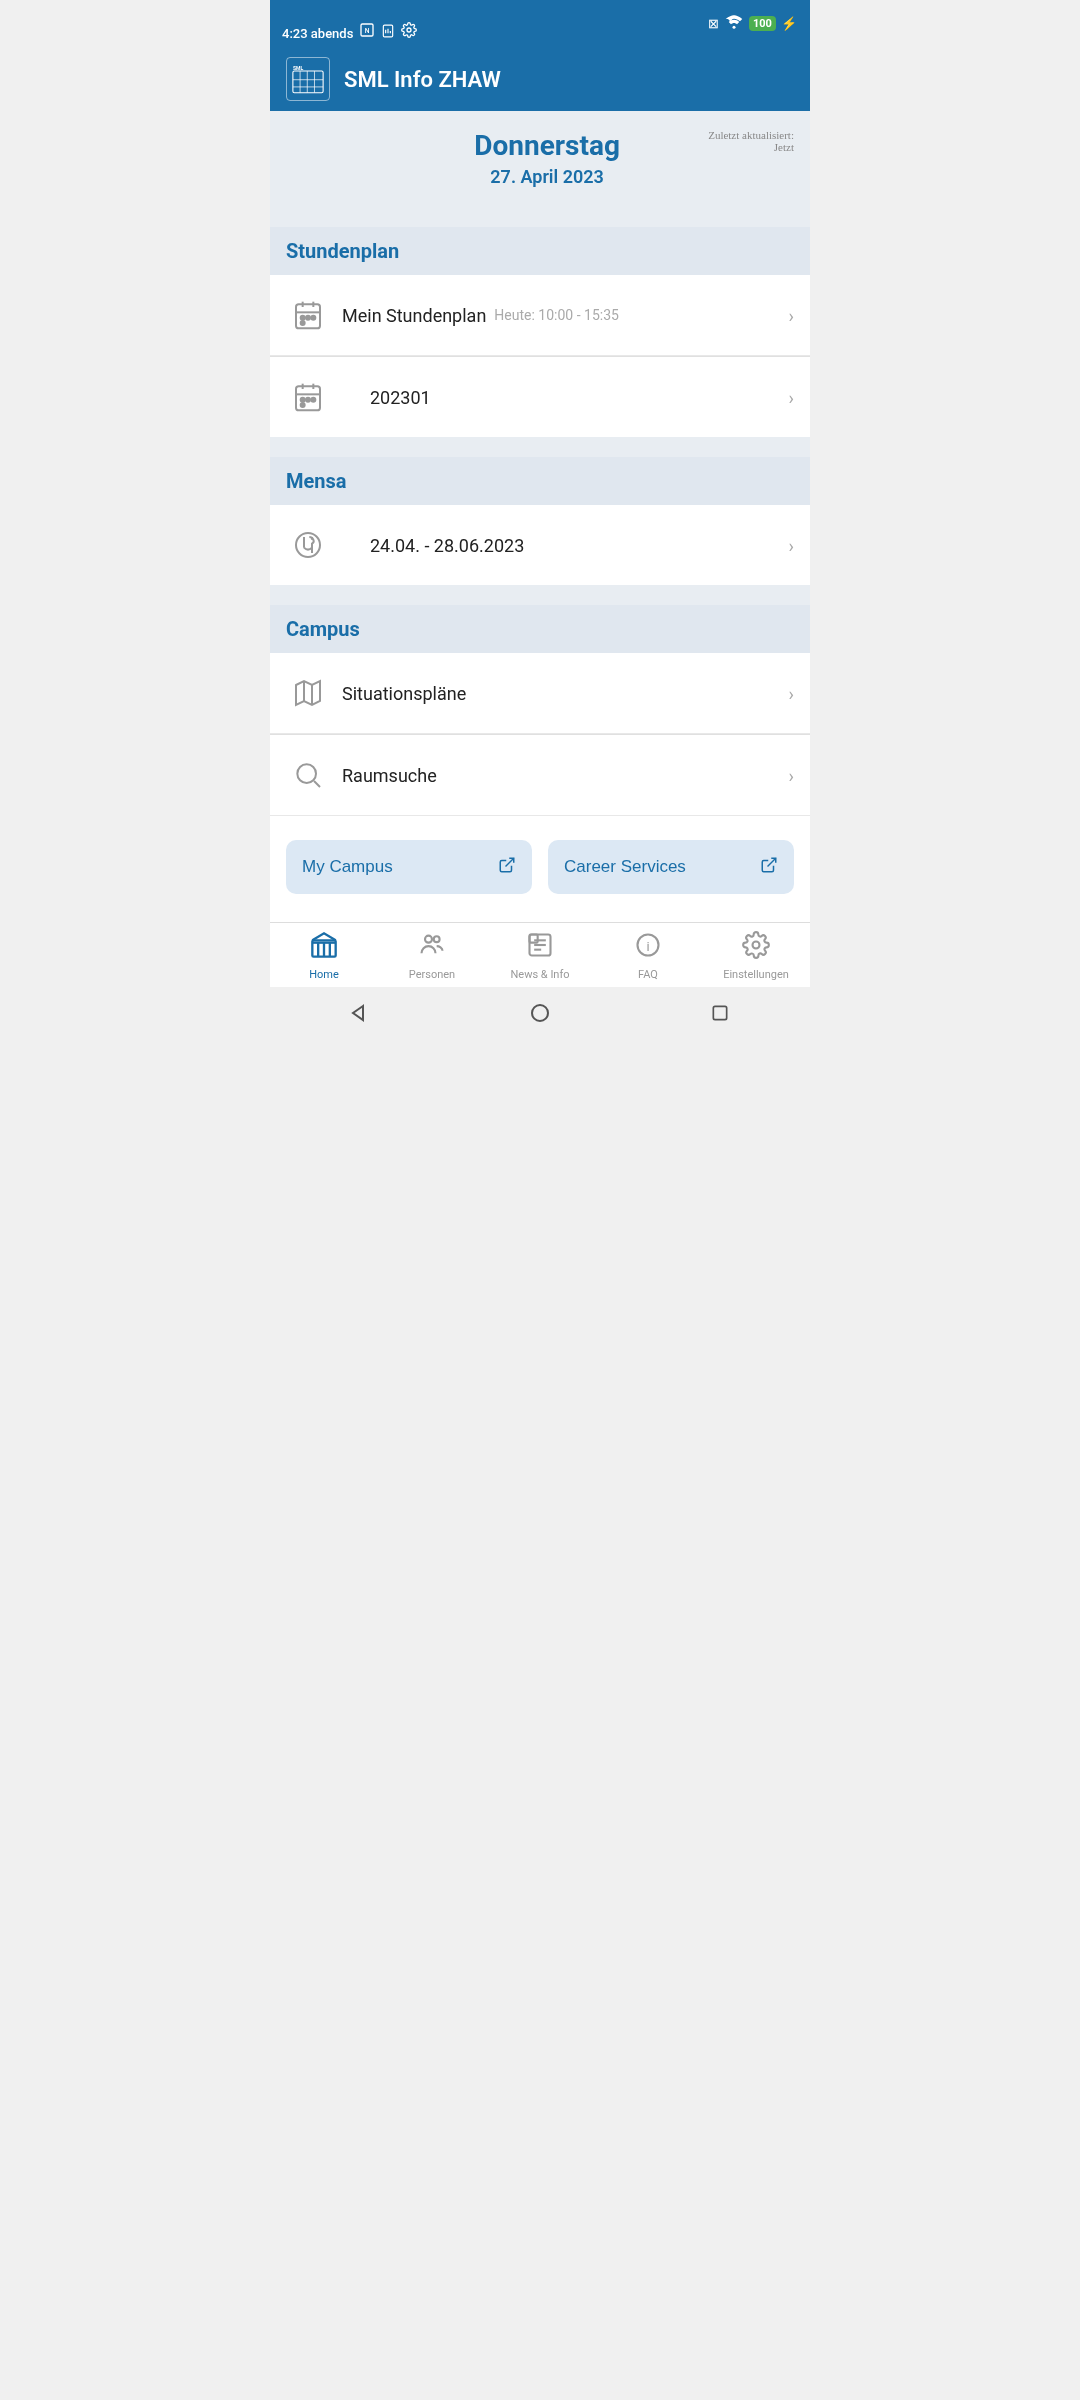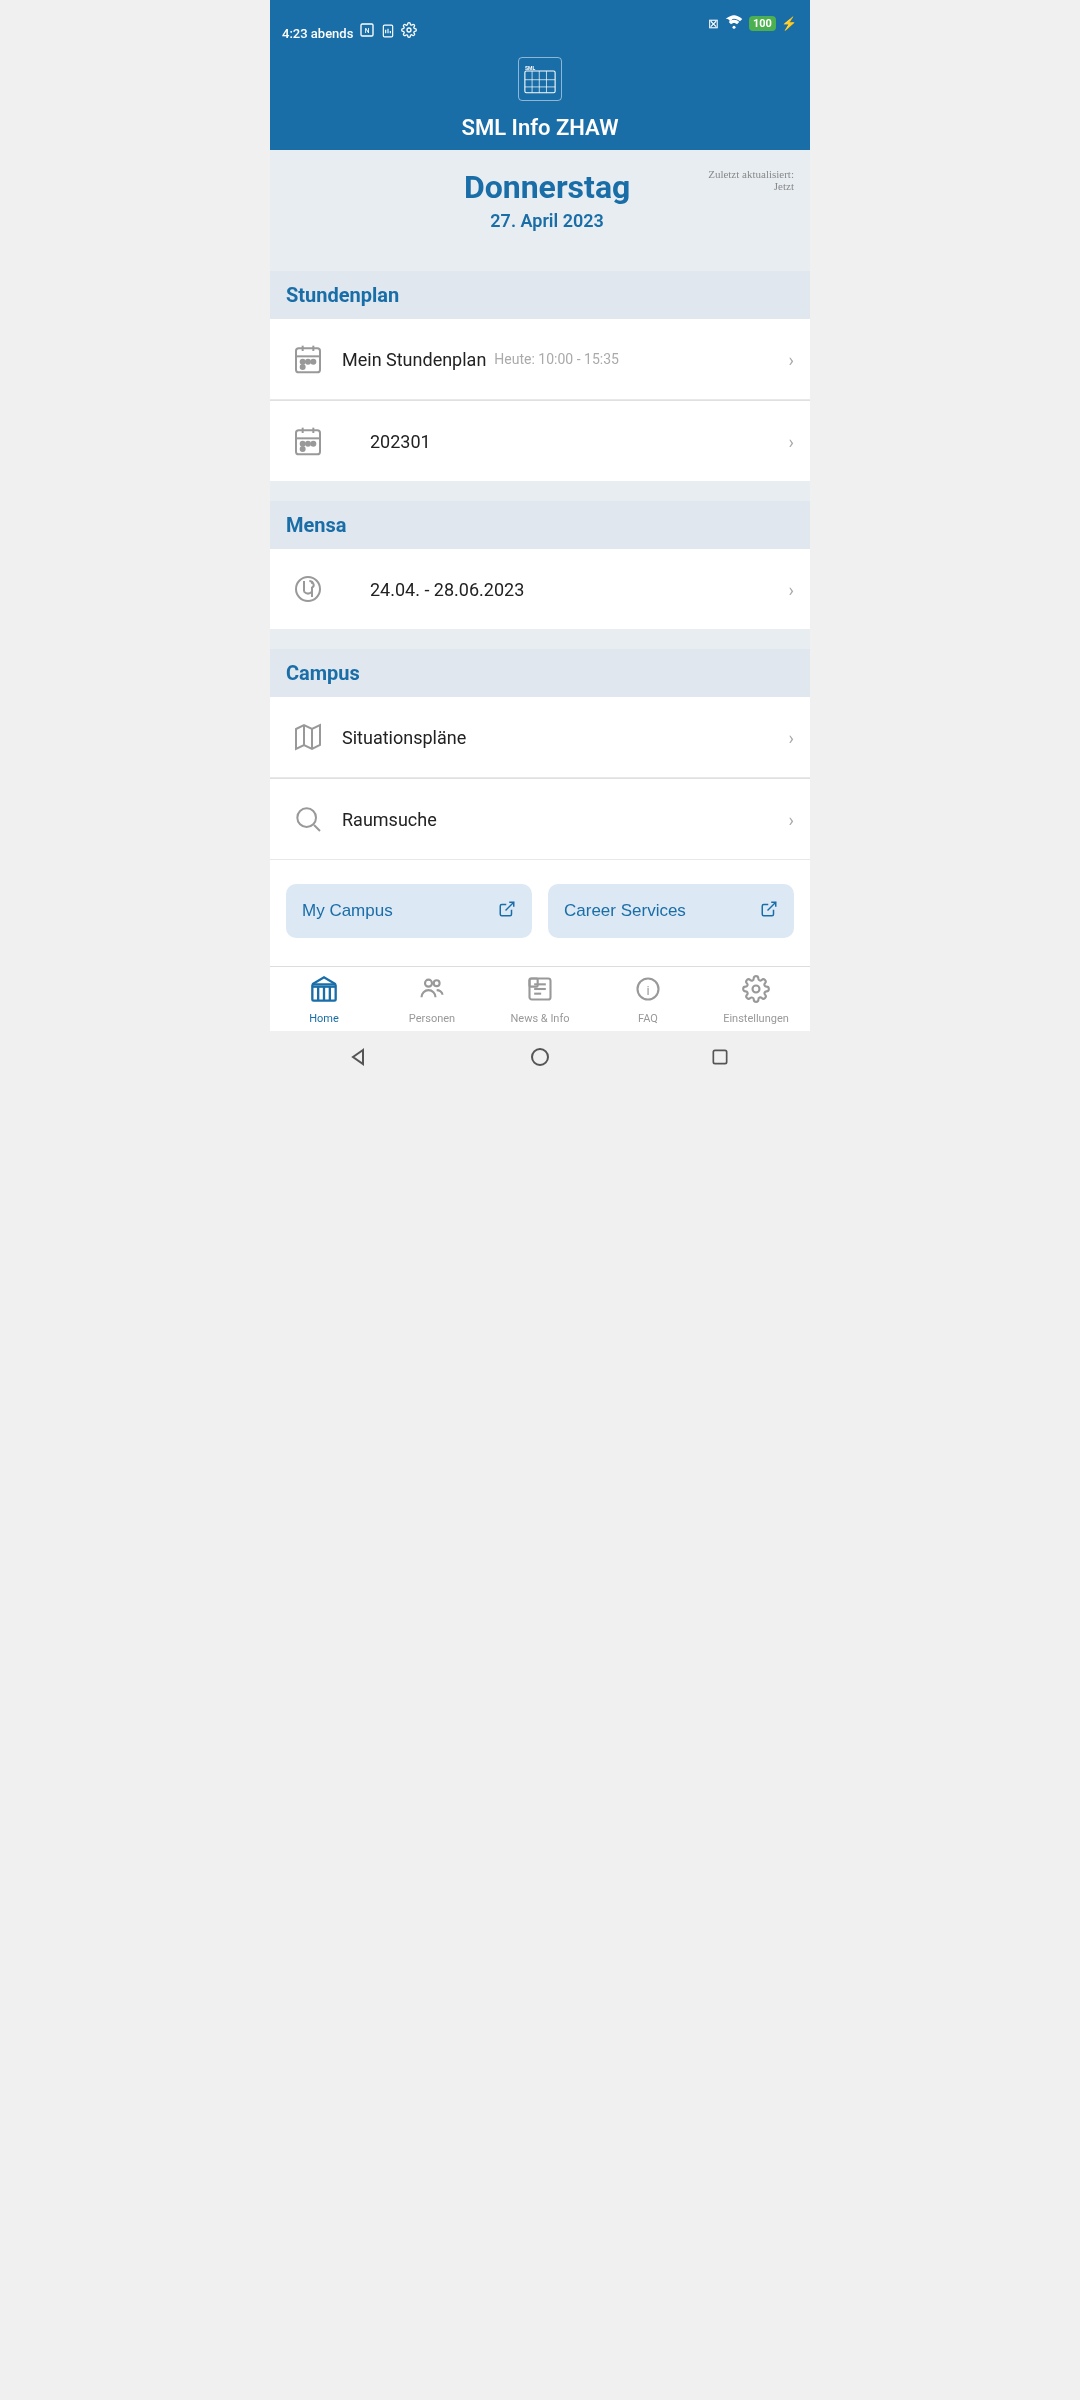--- a/index.html
+++ b/index.html
@@ -38,21 +38,20 @@
     }
 
     
     .app-header {
       background: #1a6ea8;
       color: white;
       display: flex;
       align-items: center;
       padding: 10px 16px;
       gap: 14px;
-      flex-direction: column;
     }
     .app-logo {
       width: 44px;
       height: 44px;
       border: 1px solid rgba(255,255,255,0.5);
       border-radius: 4px;
       display: flex;
       flex-direction: column;
       align-items: center;
       justify-content: center;
@@ -71,21 +70,21 @@
       padding: 18px 16px 20px;
       display: flex;
       justify-content: space-between;
       align-items: flex-start;
     }
     .date-center {
       flex: 1;
       text-align: center;
     }
     .day-name {
-      font-size: 32px;
+      font-size: 28px;
       font-weight: 700;
       color: #1a6ea8;
     }
     .day-date {
       font-size: 18px;
       font-weight: 600;
       color: #1a6ea8;
       margin-top: 4px;
     }
     .last-updated {

